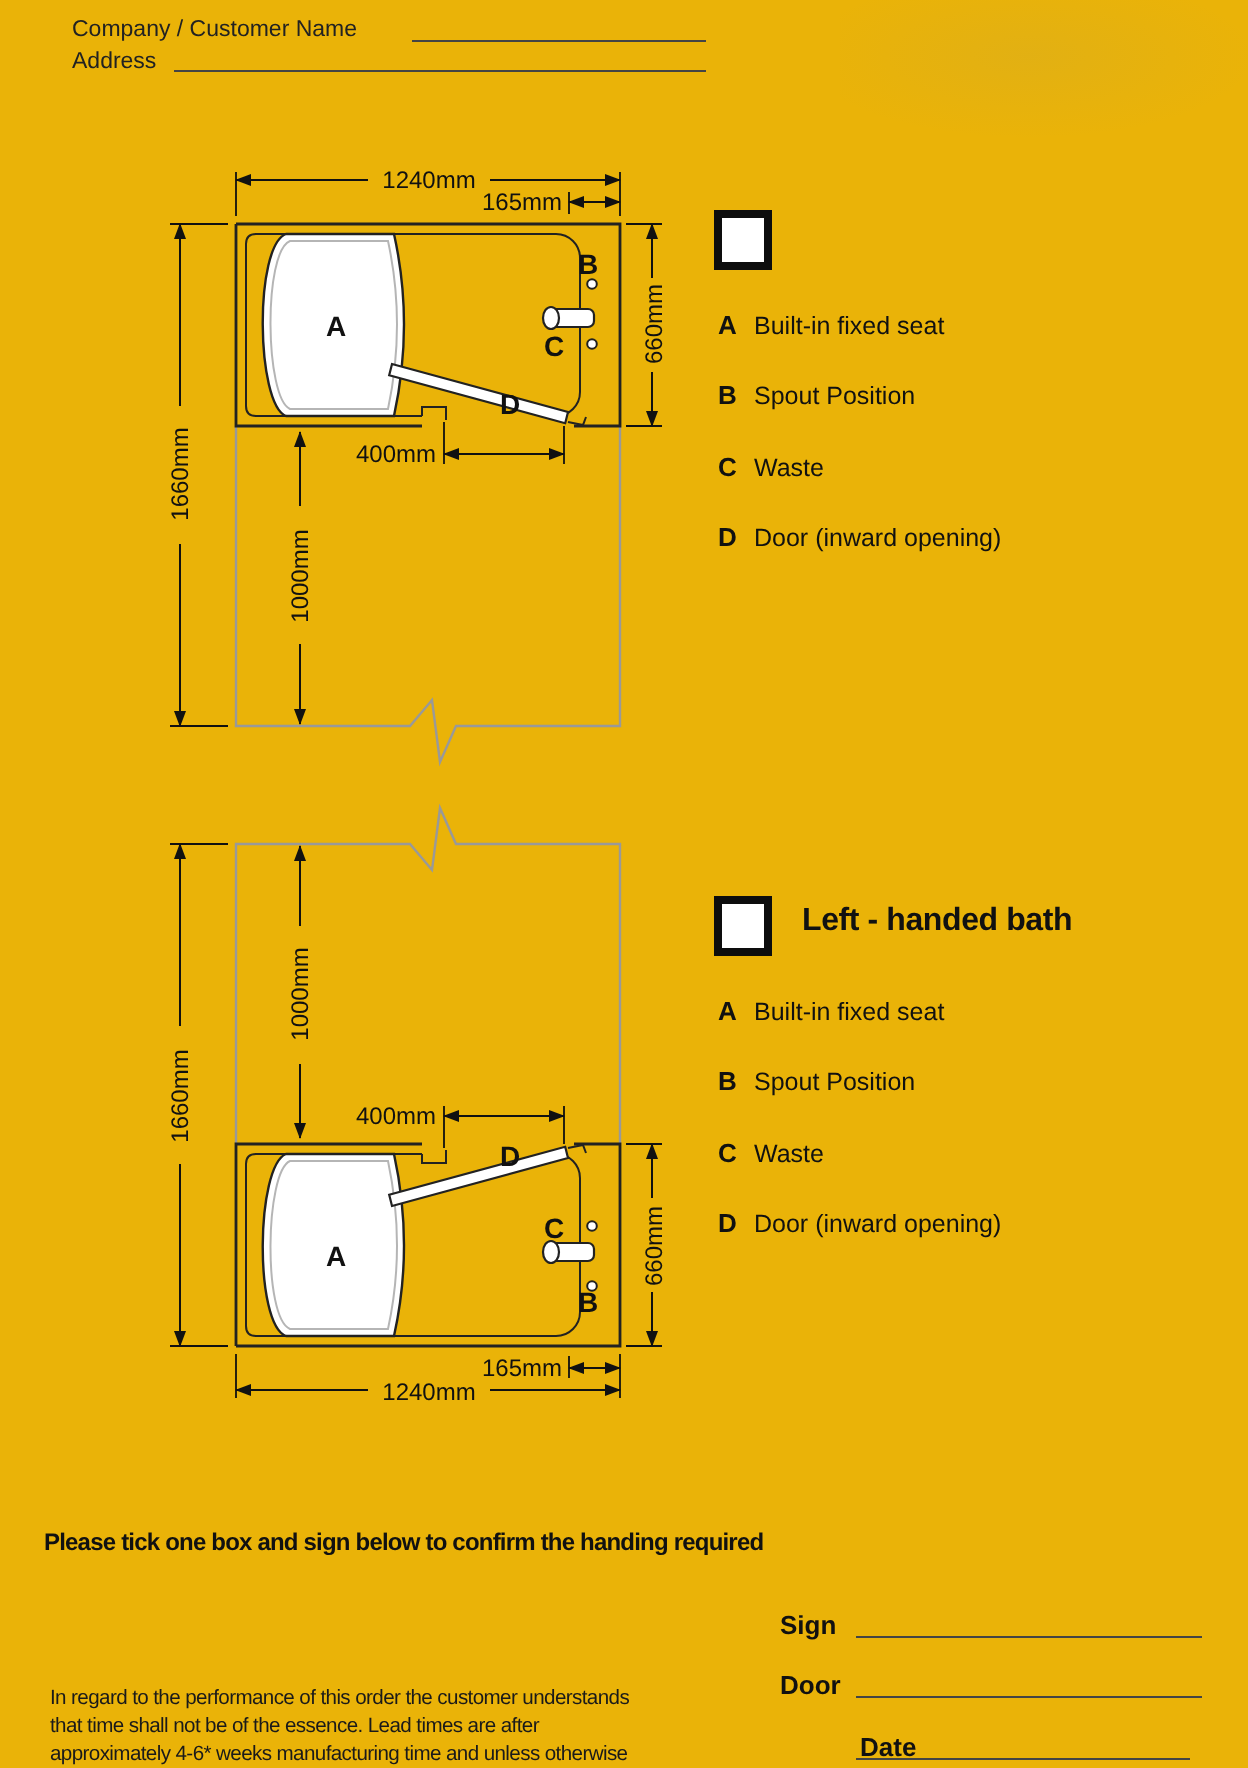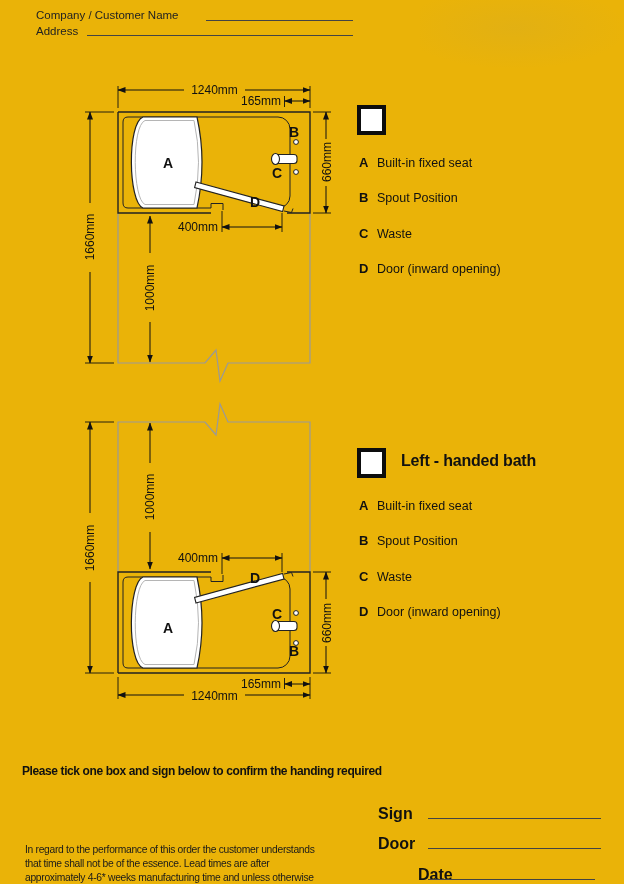--- a/index.html
+++ b/index.html
@@ -20,21 +20,21 @@
   .tickbox{position:absolute;left:2px;top:0;width:21px;height:22px;
     border:4px solid #0d0d0d;background:#fff;}
   .legend-title{position:absolute;left:46px;top:4px;font-size:16px;font-weight:bold;
     letter-spacing:-0.2px;white-space:nowrap;}
   .legend-item{position:absolute;left:4px;white-space:nowrap;font-size:12.5px;}
   .legend-item .k{display:inline-block;width:18px;font-weight:bold;font-size:13px;}
   .footer-heading{position:absolute;left:22px;top:764px;font-size:12px;font-weight:bold;
     letter-spacing:-0.4px;white-space:nowrap;}
   .terms{position:absolute;left:25px;top:843px;width:305px;font-size:10.3px;
     letter-spacing:-0.3px;line-height:14px;color:#1a1a1a;}
-  .sig-label{position:absolute;left:378px;font-size:16px;font-weight:bold;}
+  .sig-label{position:absolute;left:390px;font-size:13px;font-weight:bold;}
 </style>
 </head>
 <body>
 
 <div class="page">
 
   <div class="watermark"></div>
 
   <div class="abs lbl" style="left:36px;top:9px;">Company / Customer Name</div>
   <div class="writeline" style="left:206px;top:20px;width:147px;"></div>

